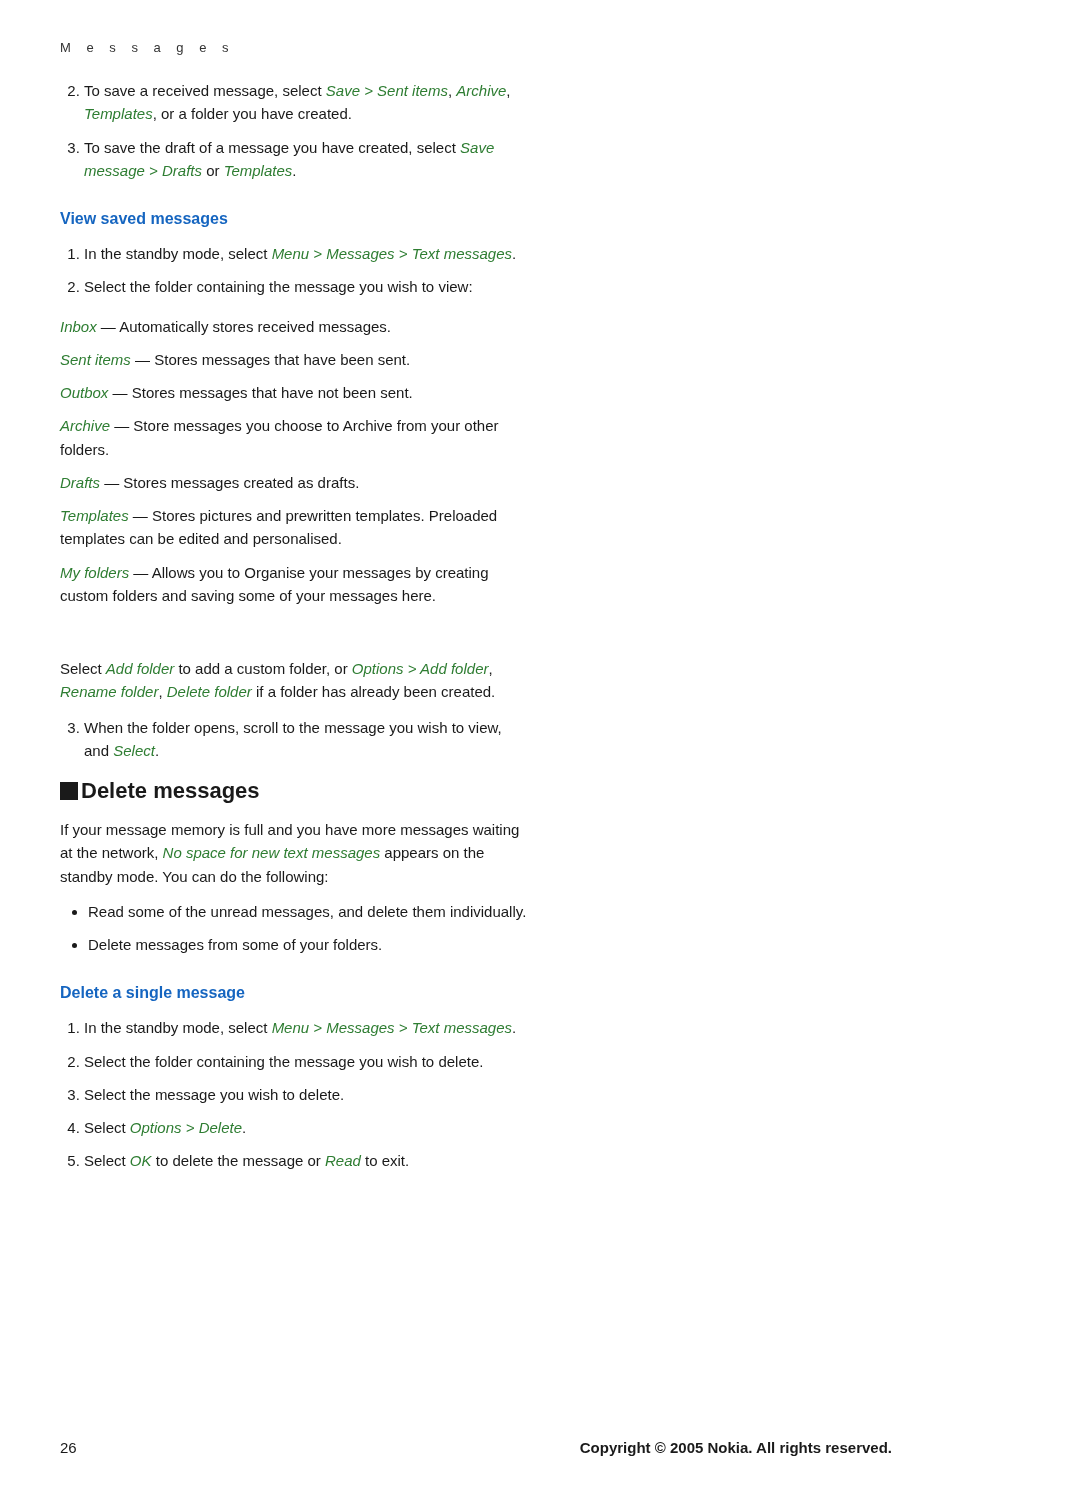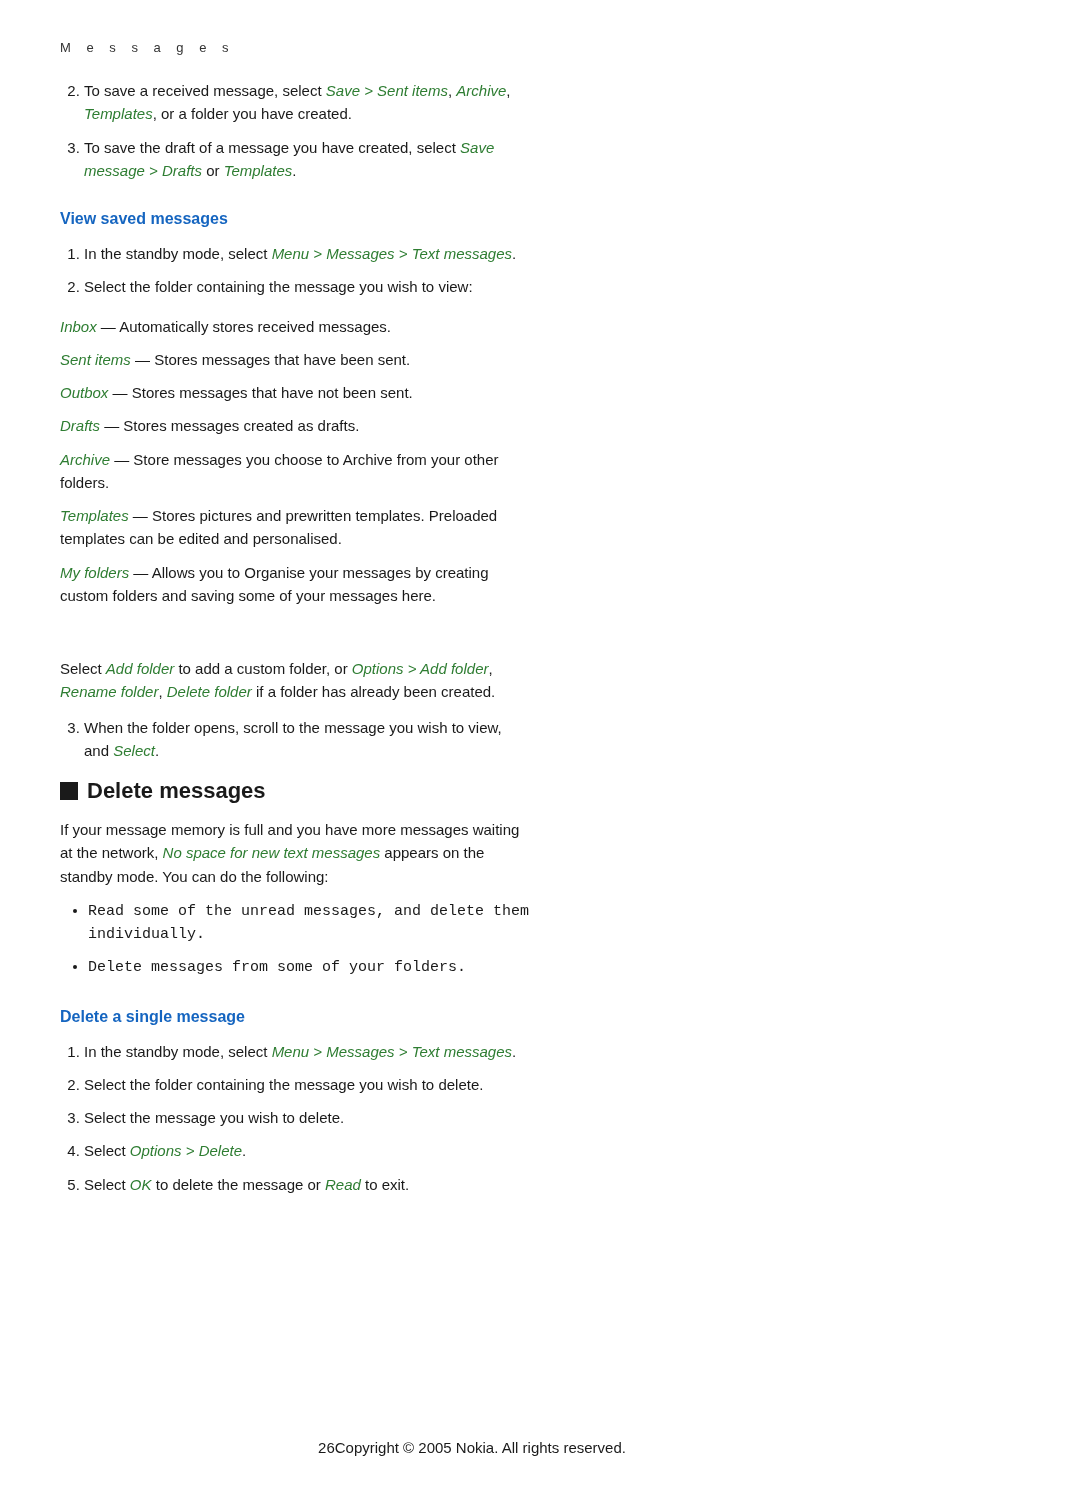--- a/index.html
+++ b/index.html
@@ -58,21 +58,21 @@
       color: #1565c0;
       font-size: 16px;
       font-weight: bold;
       margin-bottom: 14px;
       margin-top: 28px;
     }
 
     .section-heading-with-box {
       display: flex;
       align-items: center;
-      gap: 9px;
+      gap: 3px;
       font-size: 22px;
       font-weight: bold;
       color: #1a1a1a;
       margin-bottom: 14px;
       margin-top: 10px;
     }
 
     .black-box {
       display: inline-block;
       width: 18px;
@@ -87,21 +87,20 @@
     }
 
     ol li {
       margin-bottom: 10px;
       line-height: 1.55;
     }
 
     ul {
       margin-left: 28px;
       margin-bottom: 16px;
-      font-family: Liberation Mono, monospace;
     }
 
     ul li {
       margin-bottom: 10px;
       line-height: 1.55;
       list-style-type: disc;
     }
 
     p {
       line-height: 1.55;
@@ -110,35 +109,35 @@
 
     .folder-item {
       margin-bottom: 10px;
       line-height: 1.55;
     }
 
     .footer {
       position: absolute;
       bottom: 40px;
       left: 60px;
-      right: 56px;
+      right: 48px;
       display: flex;
-      justify-content: center;
+      justify-content: space-between;
       align-items: center;
       border-top: none;
     }
 
     .footer-page {
       font-size: 15px;
       font-weight: normal;
     }
 
     .footer-copy {
       font-size: 15px;
-      font-weight: normal;
+      font-weight: bold;
     }
   </style>
 </head>
 <body>
 
 <div class="page">
 
   <div class="header-label">M e s s a g e s</div>
 
   <div class="two-col">
@@ -169,24 +168,24 @@
         <div class="folder-item">
           <span class="green-link">Inbox</span> — Automatically stores received messages.
         </div>
         <div class="folder-item">
           <span class="green-link">Sent items</span> — Stores messages that have been sent.
         </div>
         <div class="folder-item">
           <span class="green-link">Outbox</span> — Stores messages that have not been sent.
         </div>
         <div class="folder-item">
+          <span class="green-link">Archive</span> — Store messages you choose to Archive from your other folders.
+        </div>
+        <div class="folder-item">
           <span class="green-link">Drafts</span> — Stores messages created as drafts.
-        </div>
-        <div class="folder-item">
-          <span class="green-link">Archive</span> — Store messages you choose to Archive from your other folders.
         </div>
         <div class="folder-item">
           <span class="green-link">Templates</span> — Stores pictures and prewritten templates. Preloaded templates can be edited and personalised.
         </div>
         <div class="folder-item">
           <span class="green-link">My folders</span> — Allows you to Organise your messages by creating custom folders and saving some of your messages here.
         </div>
       </div>
 
     </div>

